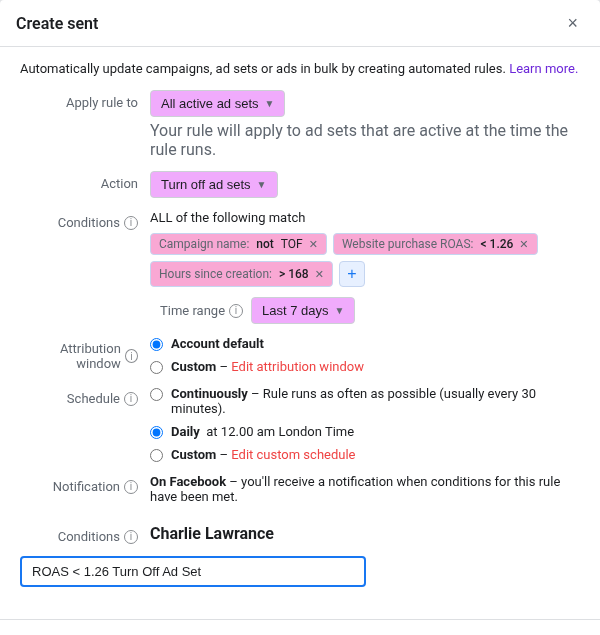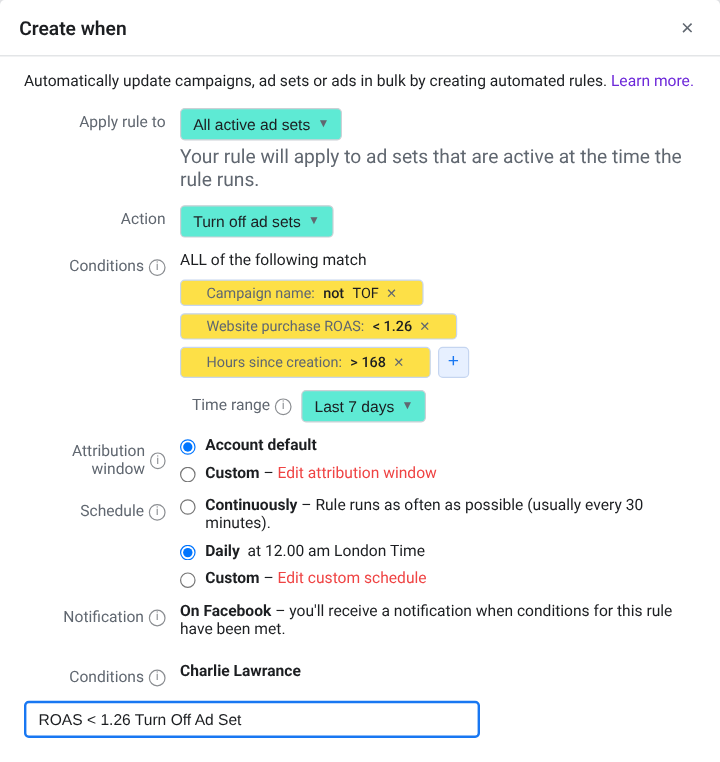--- a/index.html
+++ b/index.html
@@ -71,21 +71,21 @@
       justify-content: flex-end;
       gap: 4px;
     }
     .form-content {
       flex: 1;
     }
     .dropdown-btn {
       display: inline-flex;
       align-items: center;
       gap: 6px;
-      background: #5eead4;
+      background: #f0abfc;
       border: 1px solid #ccd0d5;
       border-radius: 4px;
       padding: 5px 10px;
       font-size: 13px;
       cursor: pointer;
       color: #1c1e21;
     }
     .dropdown-btn .arrow {
       font-size: 10px;
       color: #606770;
@@ -101,24 +101,24 @@
       margin-bottom: 8px;
     }
     .conditions-tags {
       display: flex;
       flex-wrap: wrap;
       gap: 6px;
     }
     .tag {
       display: inline-flex;
       align-items: center;
-      background: #fde047;
+      background: #f9a8d4;
       border: 1px solid #c5d5f0;
       border-radius: 4px;
-      padding: 3px 21px;
+      padding: 3px 8px;
       font-size: 12px;
       color: #1c1e21;
       gap: 4px;
     }
     .tag .tag-label {
       color: #606770;
     }
     .tag .tag-value {
       font-weight: 500;
     }
@@ -204,24 +204,24 @@
       align-items: flex-start;
       gap: 8px;
       font-size: 13px;
     }
     .checkbox-item input[type="checkbox"] {
       margin-top: 2px;
       cursor: pointer;
     }
     .subscriber-name {
       font-weight: 700;
-      font-size: 13px;
+      font-size: 16px;
     }
     .rule-name-input {
-      width: 380px;
+      width: 346px;
       border: 2px solid #1877f2;
       border-radius: 4px;
       padding: 6px 10px;
       font-size: 13px;
       color: #1c1e21;
       outline: none;
     }
     .modal-footer {
       display: flex;
       align-items: center;
@@ -230,21 +230,21 @@
       padding: 12px 20px;
       border-top: 1px solid #dddfe2;
       margin-top: 10px;
     }
   </style>
 </head>
 <body>
 
 <div class="modal">
   <div class="modal-header">
-    <span class="modal-title">Create when</span>
+    <span class="modal-title">Create sent</span>
     <button class="close-btn">×</button>
   </div>
 
   <div class="modal-body">
 
     <div class="desc-text">
       <span>Automatically update campaigns, ad sets or ads in bulk by creating automated rules.</span>
       <a href="#">Learn more.</a>
     </div>
 

